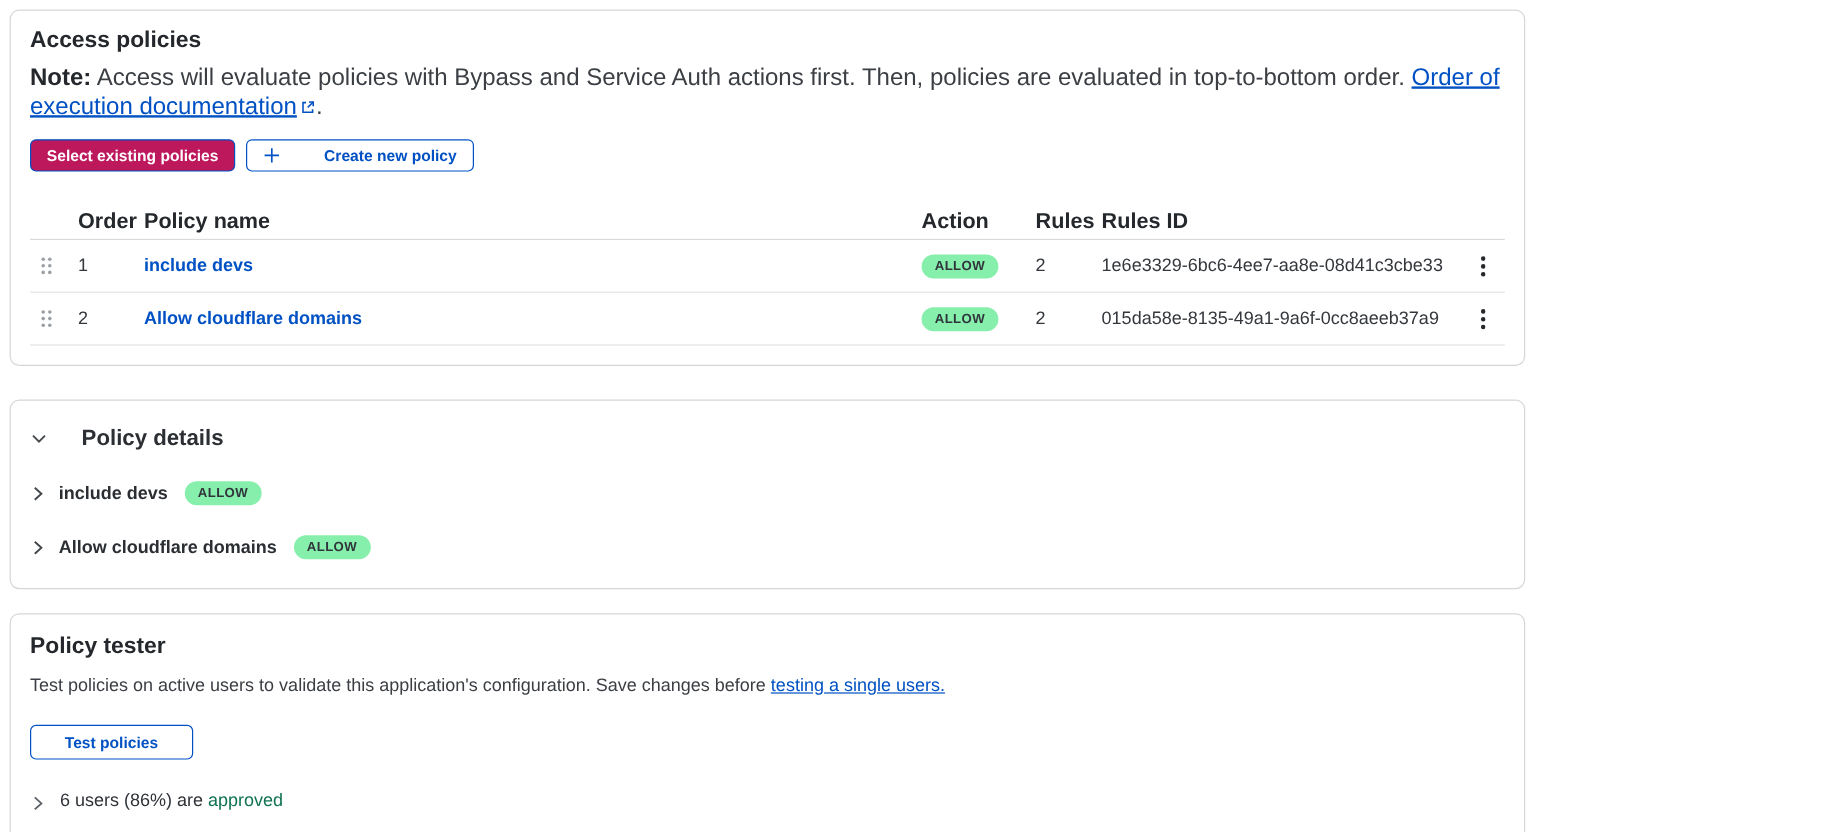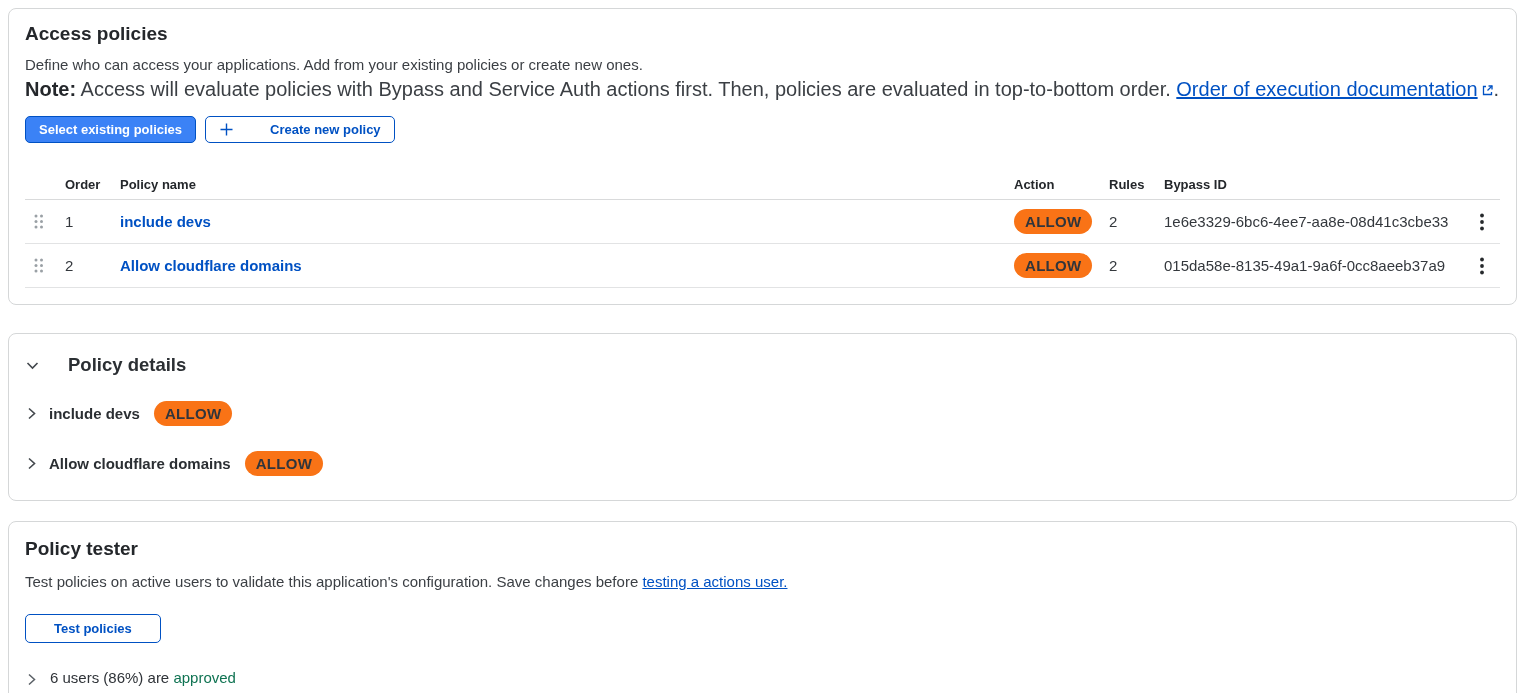--- a/index.html
+++ b/index.html
@@ -8,21 +8,21 @@
     font-family: "Liberation Sans", sans-serif;
     color: #3b3f44;
     width: 1531px;
     padding: 8px;
     font-size: 15px;
   }
   .card {
     background: #fff;
     border: 1px solid #d5d7d8;
     border-radius: 8px;
-    width: 1509px;
+    width: 1263px;
   }
   .card-access { padding: 14px 16px 16px 16px; margin-bottom: 28px; }
   .card-details { padding: 20px 16px 24px 16px; margin-bottom: 20px; }
   .card-tester { padding: 16px 16px 28px 16px; }
 
   h1.section-title {
     font-size: 19px;
     font-weight: 700;
     color: #24272b;
     margin-bottom: 8px;
@@ -43,54 +43,54 @@
     font-size: 13px;
     font-weight: 700;
     border-radius: 5px;
     padding: 5px 13px;
     cursor: pointer;
     display: inline-flex;
     align-items: center;
     gap: 7px;
     line-height: 15px;
   }
-  .btn-primary { background: #3b82f6; color: #ffffff; border: 1px solid #0051c3; }
+  .btn-primary { background: #be185d; color: #ffffff; border: 1px solid #0051c3; }
   .btn-outline { background: #ffffff; color: #0051c3; border: 1px solid #0051c3; gap: 36px; }
 
   
   .policy-table { margin-top: 26px; }
   .t-row {
     display: flex;
     align-items: center;
     border-bottom: 1px solid #e2e3e4;
   }
   .t-head { height: 31px; border-bottom: 1px solid #d9dadb; }
   .t-data { height: 44px; }
   .t-row:last-child { border-bottom: 1px solid #e2e3e4; }
   .c-handle { width: 34px; display: flex; align-items: center; justify-content: flex-start; padding-left: 8px; }
   .c-order  { width: 56px; padding-left: 6px; }
   .c-name   { flex: 1; padding-left: 5px; }
   .c-action { width: 85px; }
   .c-rules  { width: 65px; padding-left: 10px; }
   .c-id     { width: 300px; }
   .c-menu   { width: 36px; display: flex; justify-content: center; }
-  .th { font-size: 13px; font-weight: 700; color: #24272b; }
+  .th { font-size: 18px; font-weight: 700; color: #24272b; }
   .td { font-size: 15px; color: #34383d; }
   .policy-link {
     color: #0051c3;
     font-weight: 700;
     font-size: 15px;
     text-decoration: none;
     cursor: pointer;
   }
   .badge {
     display: inline-block;
-    background: #f97316;
+    background: #86efac;
     color: #30353c;
-    font-size: 15px;
+    font-size: 11px;
     font-weight: 700;
     letter-spacing: .3px;
     padding: 4px 11px;
     border-radius: 999px;
   }
   .drag-handle { cursor: grab; line-height: 0; }
   .kebab-btn { background: none; border: none; cursor: pointer; padding: 4px 6px; line-height: 0; }
 
   
   .details-head { display: flex; align-items: center; gap: 28px; cursor: pointer; }
@@ -106,21 +106,20 @@
   .result-row .r-text { font-size: 15px; color: #2f3338; }
   .status-approved { color: #0f7352; }
 
   .chev { line-height: 0; display: inline-block; }
 </style>
 </head>
 <body>
 
 <section class="card card-access">
   <h1 class="section-title">Access policies</h1>
-  <p class="desc">Define who can access your applications. Add from your existing policies or create new ones.</p>
   <p class="note-line"><b>Note:</b><span> Access will evaluate policies with Bypass and Service Auth actions first. Then, policies are evaluated in top-to-bottom order. </span><a class="text-link">Order of execution documentation</a><span class="ext-icon"><svg width="13" height="13" viewBox="0 0 13 13" fill="none" stroke="#0051c3" stroke-width="1.3">
           <path d="M5 2.5 H2.5 V10.5 H10.5 V8"></path>
           <path d="M7.5 2 H11 V5.5"></path>
           <path d="M11 2 L6.5 6.5"></path>
         </svg></span><span>.</span></p>
 
   <div class="btn-row">
     <button class="btn btn-primary">Select existing policies</button>
     <button class="btn btn-outline">
         <span class="chev"><svg width="15" height="15" viewBox="0 0 15 15" stroke="#0051c3" stroke-width="1.4" fill="none">
@@ -131,21 +130,21 @@
   </div>
 
   <div class="policy-table">
 
     <div class="t-row t-head">
       <div class="c-handle"></div>
       <div class="c-order th">Order</div>
       <div class="c-name th">Policy name</div>
       <div class="c-action th">Action</div>
       <div class="c-rules th">Rules</div>
-      <div class="c-id th">Bypass ID</div>
+      <div class="c-id th">Rules ID</div>
       <div class="c-menu"></div>
     </div>
 
     <div class="t-row t-data">
       <div class="c-handle">
         <span class="drag-handle"><svg width="11" height="17" viewBox="0 0 11 17">
               <g fill="#9aa0a5">
                 <circle cx="3" cy="3" r="1.5"></circle>
                 <circle cx="8.5" cy="3" r="1.5"></circle>
                 <circle cx="3" cy="8.5" r="1.5"></circle>
@@ -222,21 +221,21 @@
     <span class="chev"><svg width="13" height="13" viewBox="0 0 13 13" fill="none" stroke="#43484d" stroke-width="1.6">
           <path d="M4 1.5 L9.5 6.5 L4 11.5"></path>
         </svg></span>
     <span class="item-name">Allow cloudflare domains</span>
     <span class="badge">ALLOW</span>
   </div>
 </section>
 
 <section class="card card-tester">
   <h1 class="section-title">Policy tester</h1>
-  <p class="tester-desc"><span>Test policies on active users to validate this application's configuration. Save changes before </span><a class="text-link">testing a actions user.</a></p>
+  <p class="tester-desc"><span>Test policies on active users to validate this application's configuration. Save changes before </span><a class="text-link">testing a single users.</a></p>
 
   <button class="btn btn-outline btn-test">Test policies</button>
 
   <div class="result-row">
     <span class="chev"><svg width="13" height="13" viewBox="0 0 13 13" fill="none" stroke="#5a6066" stroke-width="1.5">
           <path d="M4 1.5 L9.5 6.5 L4 11.5"></path>
         </svg></span>
     <span class="r-text"><span>6 users (86%) are </span><span class="status-approved">approved</span></span>
   </div>
 

